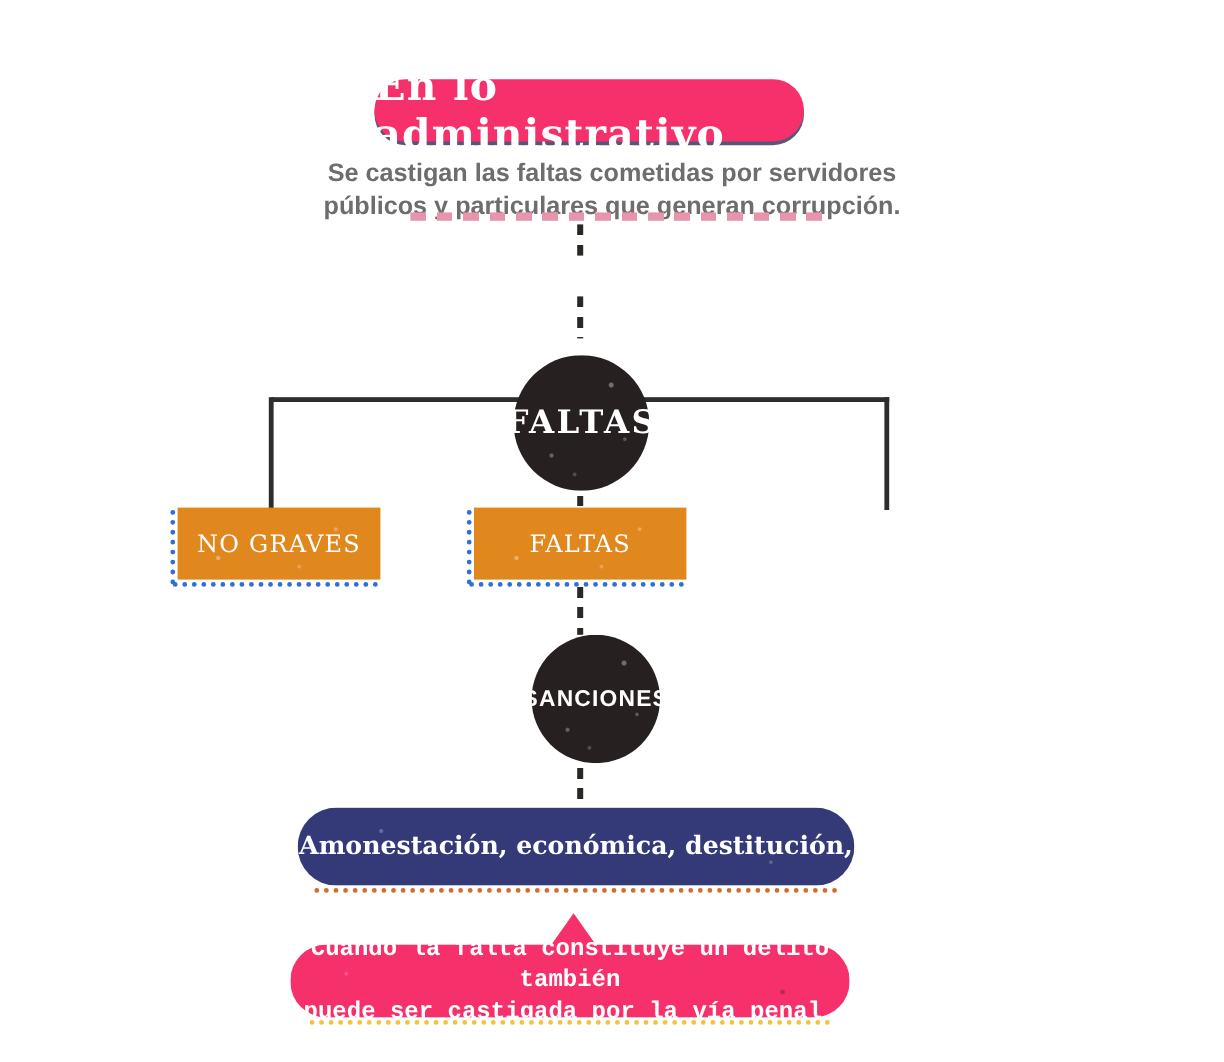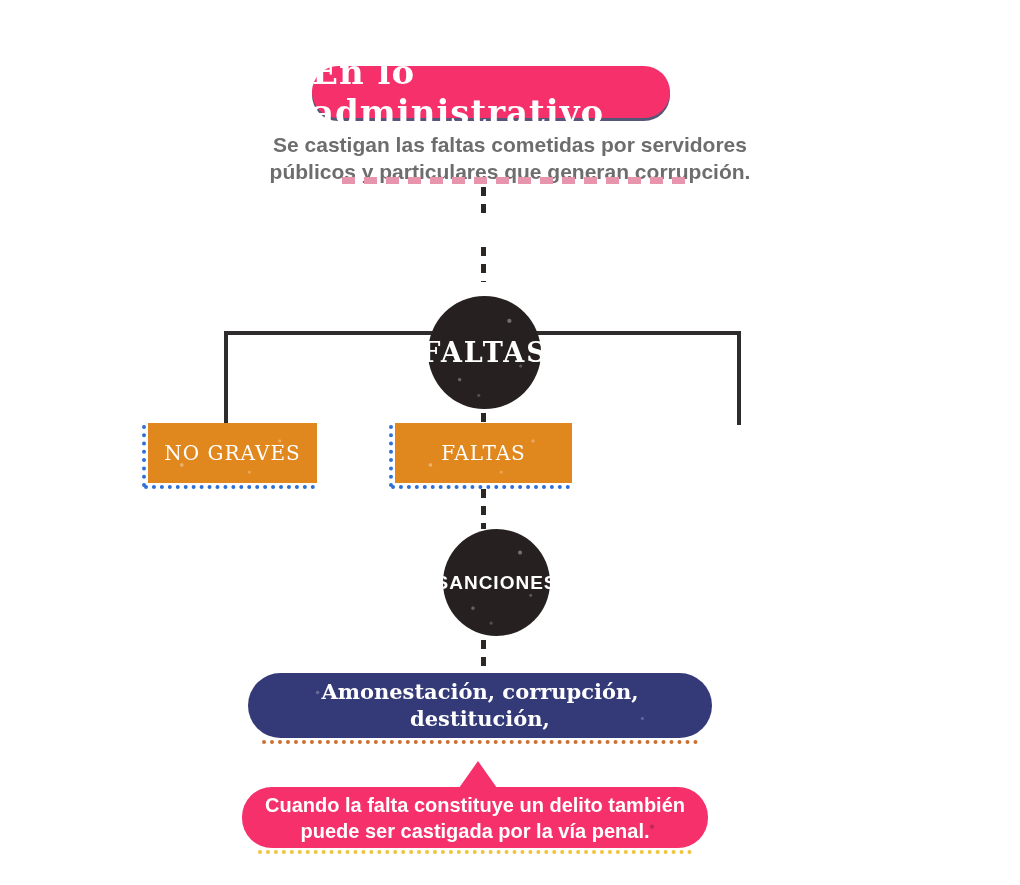--- a/index.html
+++ b/index.html
@@ -88,21 +88,21 @@
         border-left:19px solid transparent;border-right:19px solid transparent;
         border-bottom:27px solid #F5306B;}
   .pink-bubble{position:absolute;left:242px;top:787px;width:466px;height:61px;border-radius:30px;
         background:#F5306B;z-index:2;display:flex;flex-direction:column;
         align-items:center;justify-content:center;
         background-image:
           radial-gradient(circle at 88% 65%, rgba(30,10,20,.25) 1.5px, transparent 2.6px),
           radial-gradient(circle at 10% 40%, rgba(255,255,255,.2) 1px, transparent 2px);}
   .pink-bubble::after{content:"";position:absolute;left:16px;right:16px;bottom:-6px;height:0;
         border-bottom:4px dotted #F2C33C;}
-  .pink-bubble div{font-family:Liberation Sans, sans-serif;font-weight:bold;color:#fff;
+  .pink-bubble div{font-family:Liberation Mono, monospace;font-weight:bold;color:#fff;
         font-size:20px;line-height:1.3;text-align:center;}
 </style>
 </head>
 <body>
 
 <div class="stage">
 
   <div class="banner">
     <span>En lo administrativo</span>
   </div>
@@ -138,21 +138,21 @@
 
   <div class="vdash c4"></div>
 
   <div class="node sanciones">
     <span>SANCIONES</span>
   </div>
 
   <div class="vdash c5"></div>
 
   <div class="navy-box">
-    <div>Amonestación, corrupción, destitución,</div>
+    <div>Amonestación, económica, destitución,</div>
   </div>
 
   <div class="bubble-tip"></div>
   <div class="pink-bubble">
     <div>Cuando la falta constituye un delito también</div>
     <div>puede ser castigada por la vía penal.</div>
   </div>
 
 </div>
 

